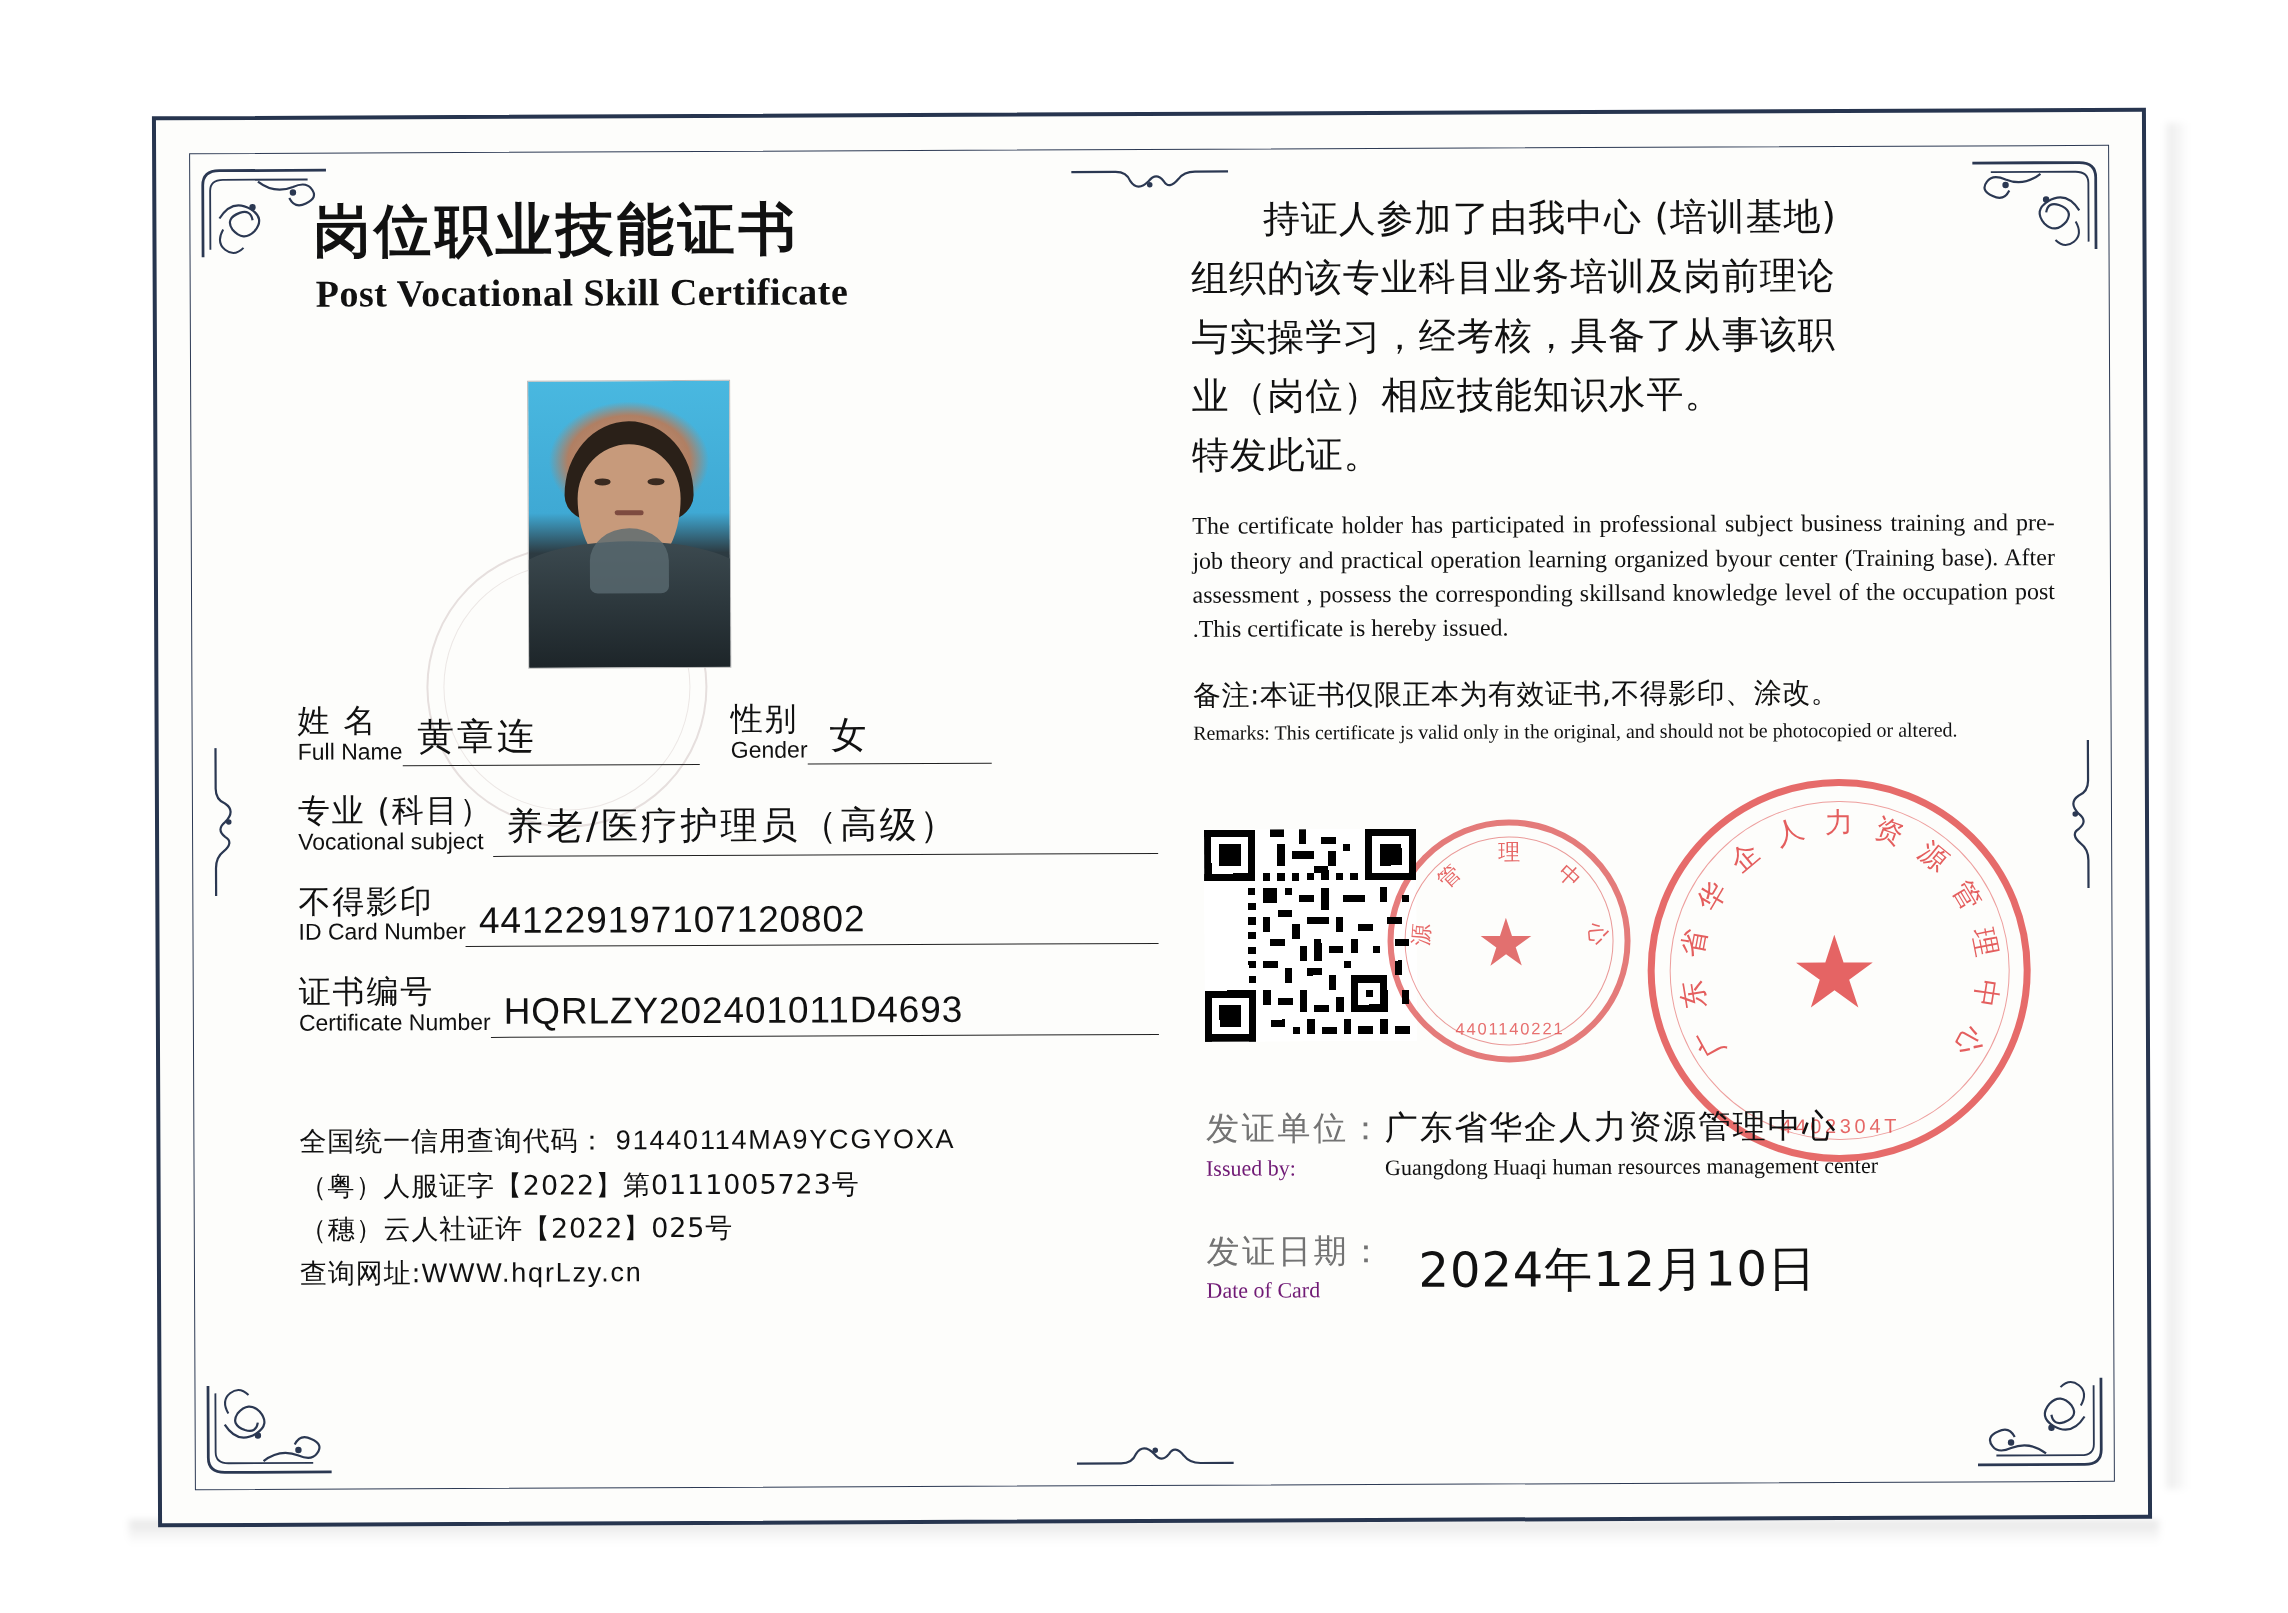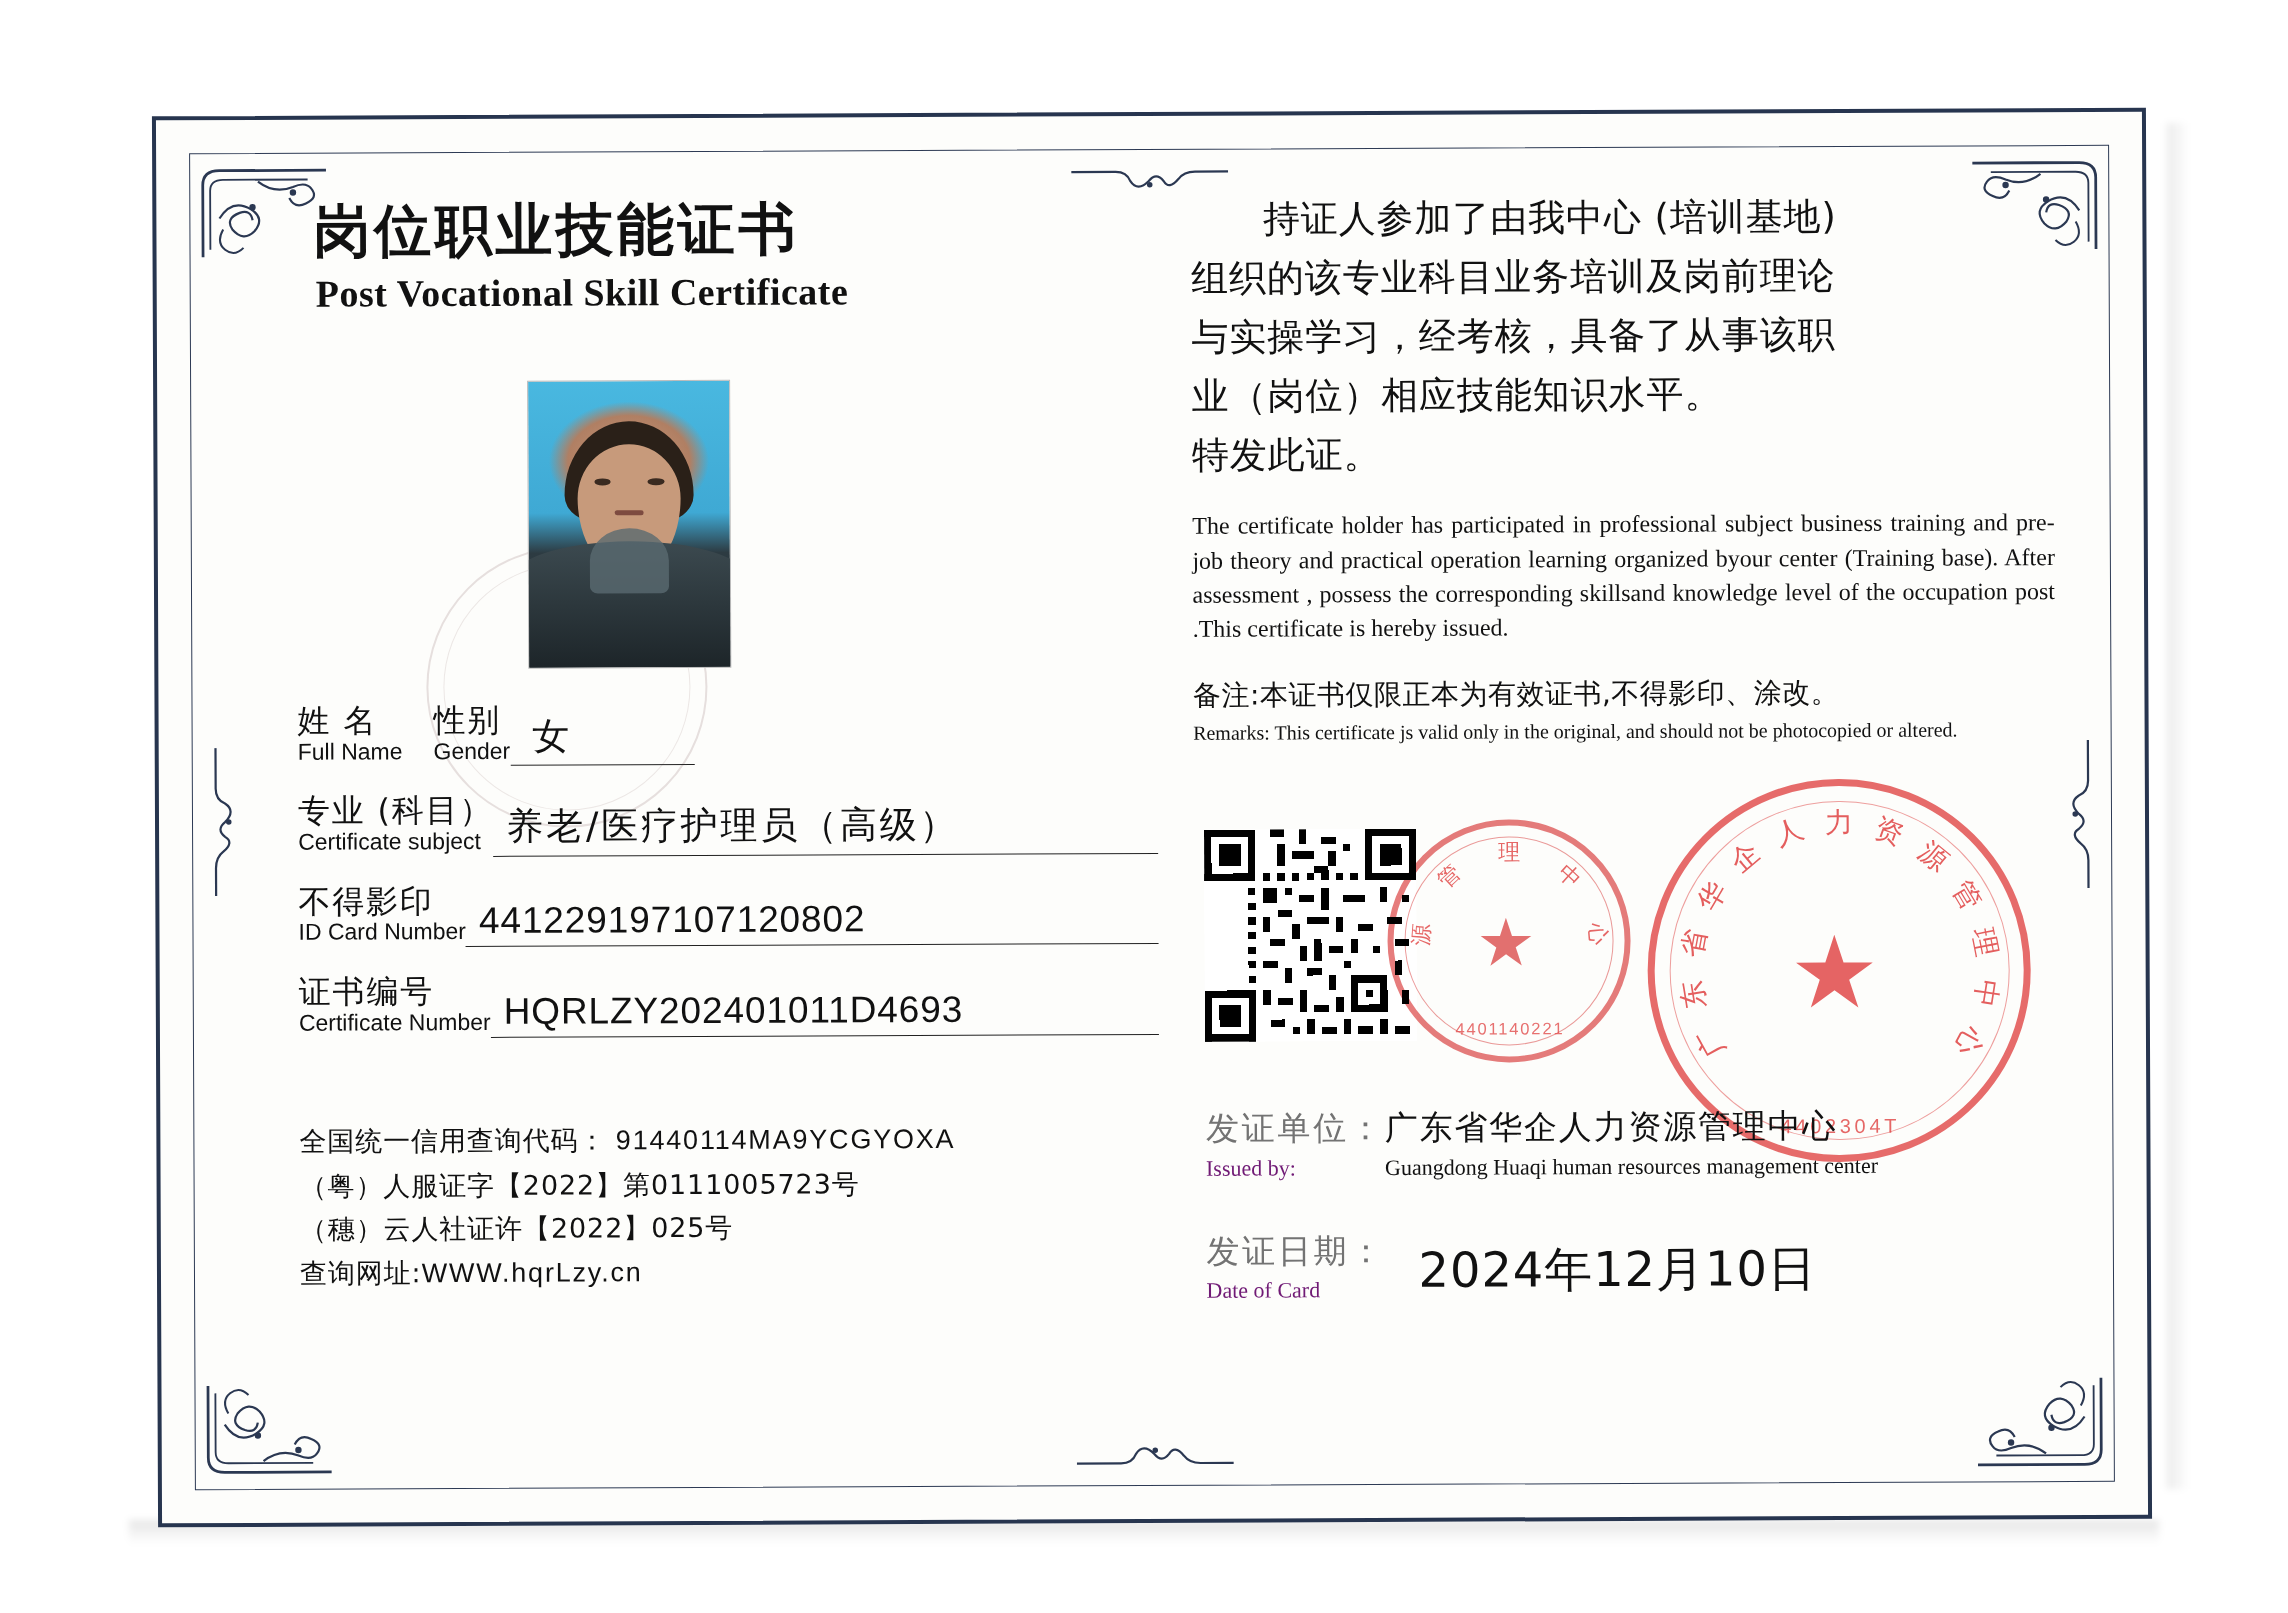--- a/index.html
+++ b/index.html
@@ -519,33 +519,36 @@
           </div>
         </div>
 
         <div id="fields">
 
           <div class="row-name">
             <div class="label-stack name-label">
               <div class="label-cn">姓 名</div>
               <div class="label-en">Full Name</div>
             </div>
+            <div class="name-line">
+              <span class="value-cn">黄章连</span>
+            </div>
             <div class="label-stack gender-label">
               <div class="label-cn">性别</div>
               <div class="label-en">Gender</div>
             </div>
             <div class="gender-line">
               <span class="value-cn">女</span>
             </div>
           </div>
 
           <div class="field-row">
             <div class="label-stack">
               <div class="label-cn">专业 (科目）</div>
-              <div class="label-en">Certificate subject</div>
+              <div class="label-en">Vocational subject</div>
             </div>
             <div class="value-line">
               <span class="value-cn">养老/医疗护理员（高级）</span>
             </div>
           </div>
 
           <div class="field-row">
             <div class="label-stack">
               <div class="label-cn">不得影印</div>
               <div class="label-en">ID Card Number</div>

